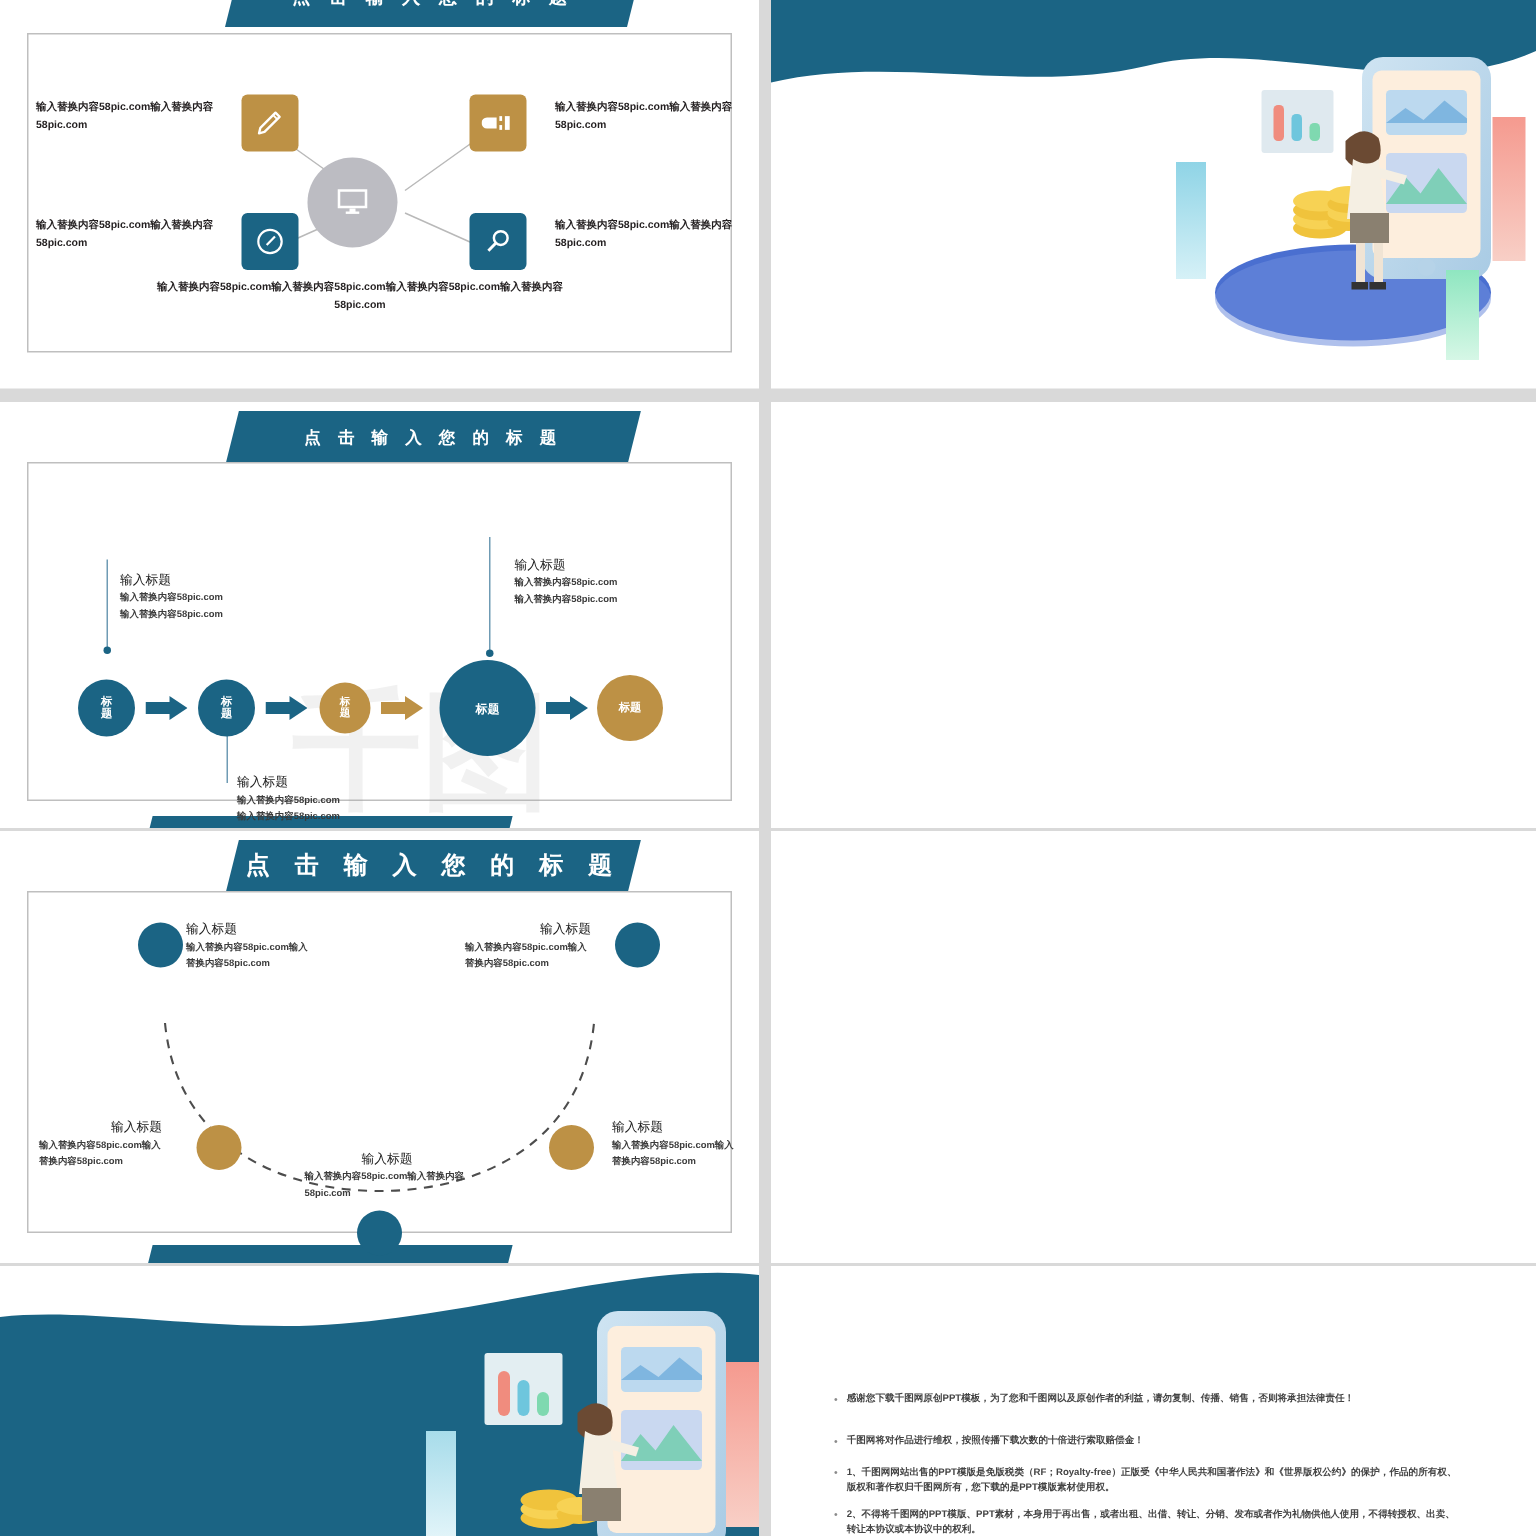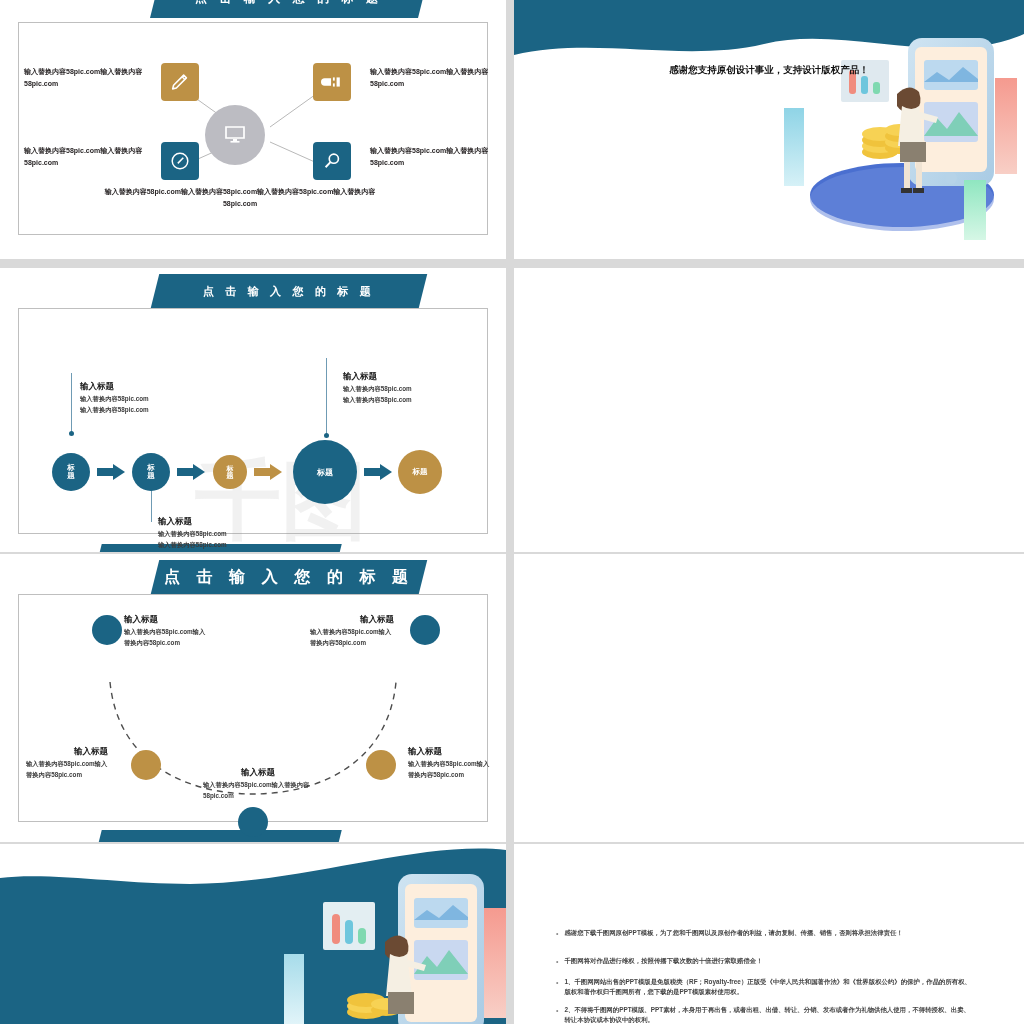--- a/index.html
+++ b/index.html
@@ -59,21 +59,21 @@
 
   
   #slide2 { left: 514px; top: 0; width: 510px; height: 259px; }
   #s2-wave { position: absolute; left: 0; top: 0; width: 510px; height: 70px; }
 
   
   .mid { height: 284px; }
   .mid .banner { top: 8px; height: 34px; }
   .mid .banner > span { font-size: 11px; }
 
-  .lbl-title { font-size: 8.5px; font-weight: bold; color: #1a1a1a; }
+  .lbl-title { font-size: 8.5px; font-weight: normal; color: #1a1a1a; }
   .lbl-body  { font-size: 6.3px; color: #3b3b3b; line-height: 1.75; font-weight: bold; }
 
   
   #slide3 { left: 0; top: 268px; width: 506px; }
   #s3-banner { left: 155px; top: 6px; width: 268px; height: 34px; }
   #s3-frame { left: 18px; top: 40px; width: 470px; height: 226px; }
   .flow-circle {
     position: absolute; border-radius: 50%; color: #fff;
     display: flex; align-items: center; justify-content: center;
     text-align: center; font-weight: bold;
@@ -425,21 +425,20 @@
         <path d="M148 98 l18 5 l-2 6 l-18 -5z" fill="#f5efe3"></path>
       </g>
     </svg>
 
   </div>
 
   <div class="slide" id="slide8">
     
     
   </div>
-  <div id="s8-head">感谢您支持原创设计事业，支持设计版权产品！</div>
 
   <div class="cp-item" style="left:556px;top:928px;">
     <span class="cp-bullet">•</span>
     <span class="cp-text">感谢您下载千图网原创PPT模板，为了您和千图网以及原创作者的利益，请勿复制、传播、销售，否则将承担法律责任！</span>
   </div>
   <div class="cp-item" style="left:556px;top:956px;">
     <span class="cp-bullet">•</span>
     <span class="cp-text">千图网将对作品进行维权，按照传播下载次数的十倍进行索取赔偿金！</span>
   </div>
   <div class="cp-item" style="left:556px;top:977px;">

